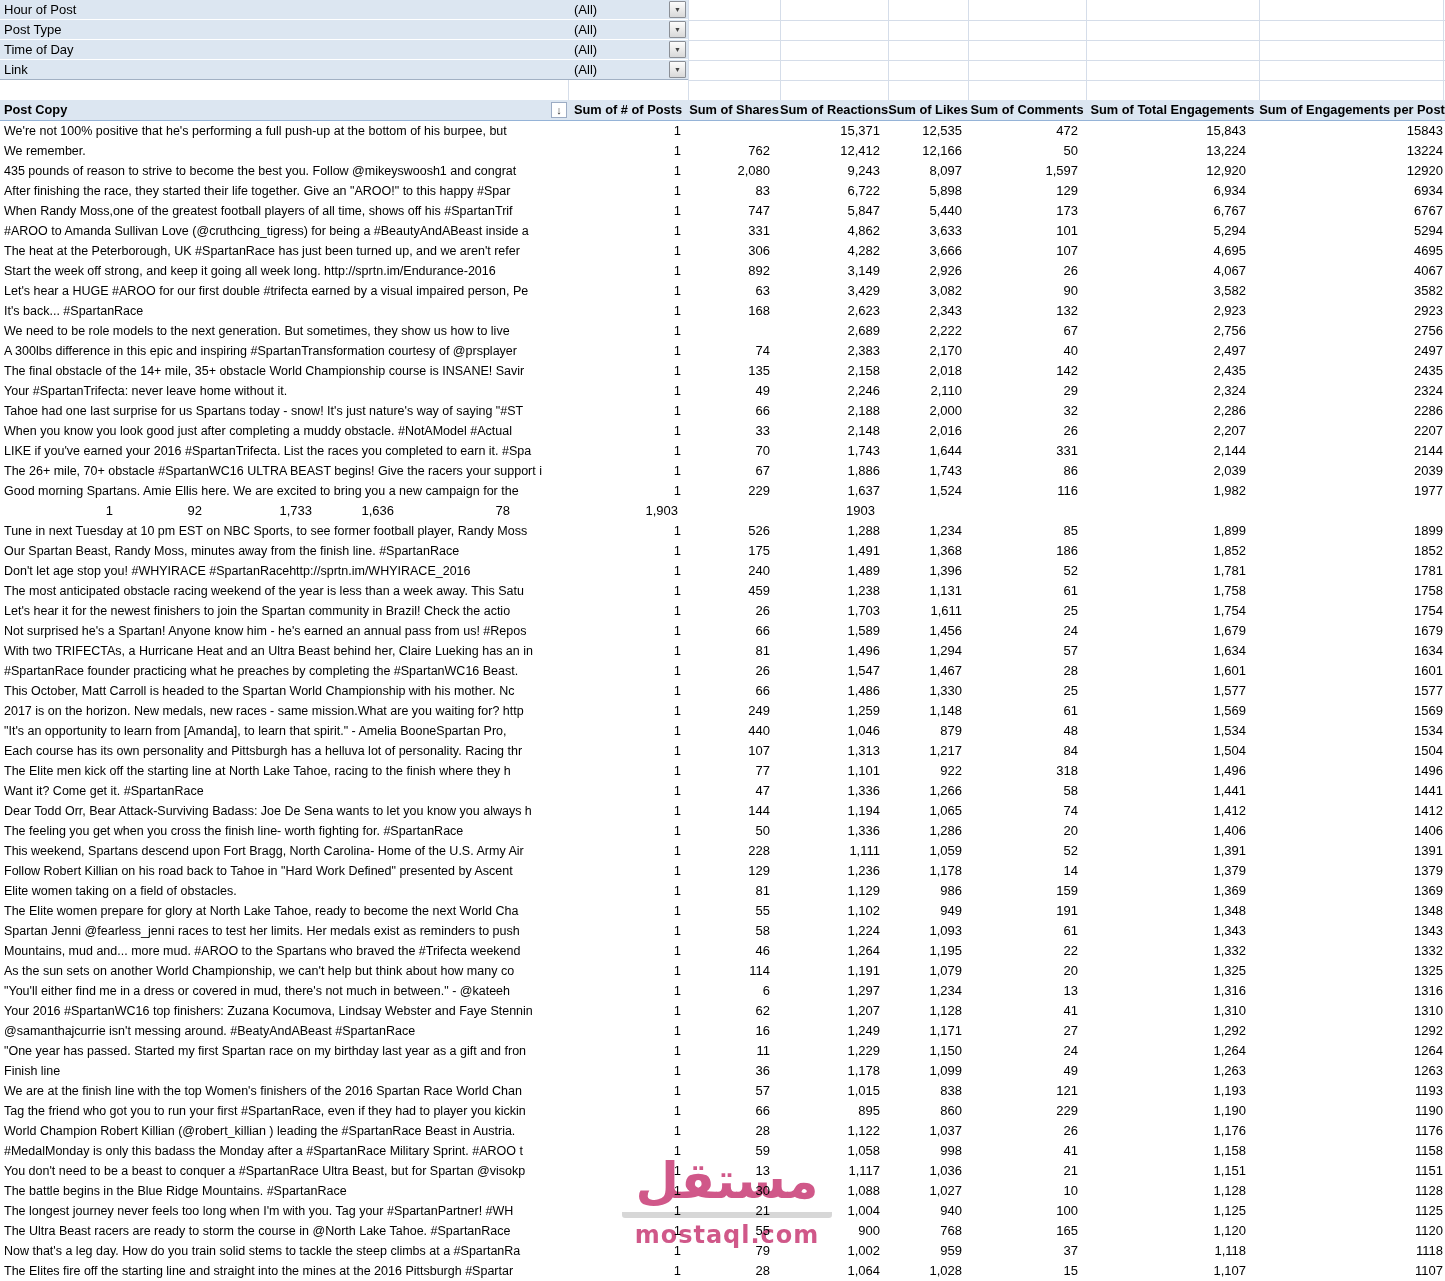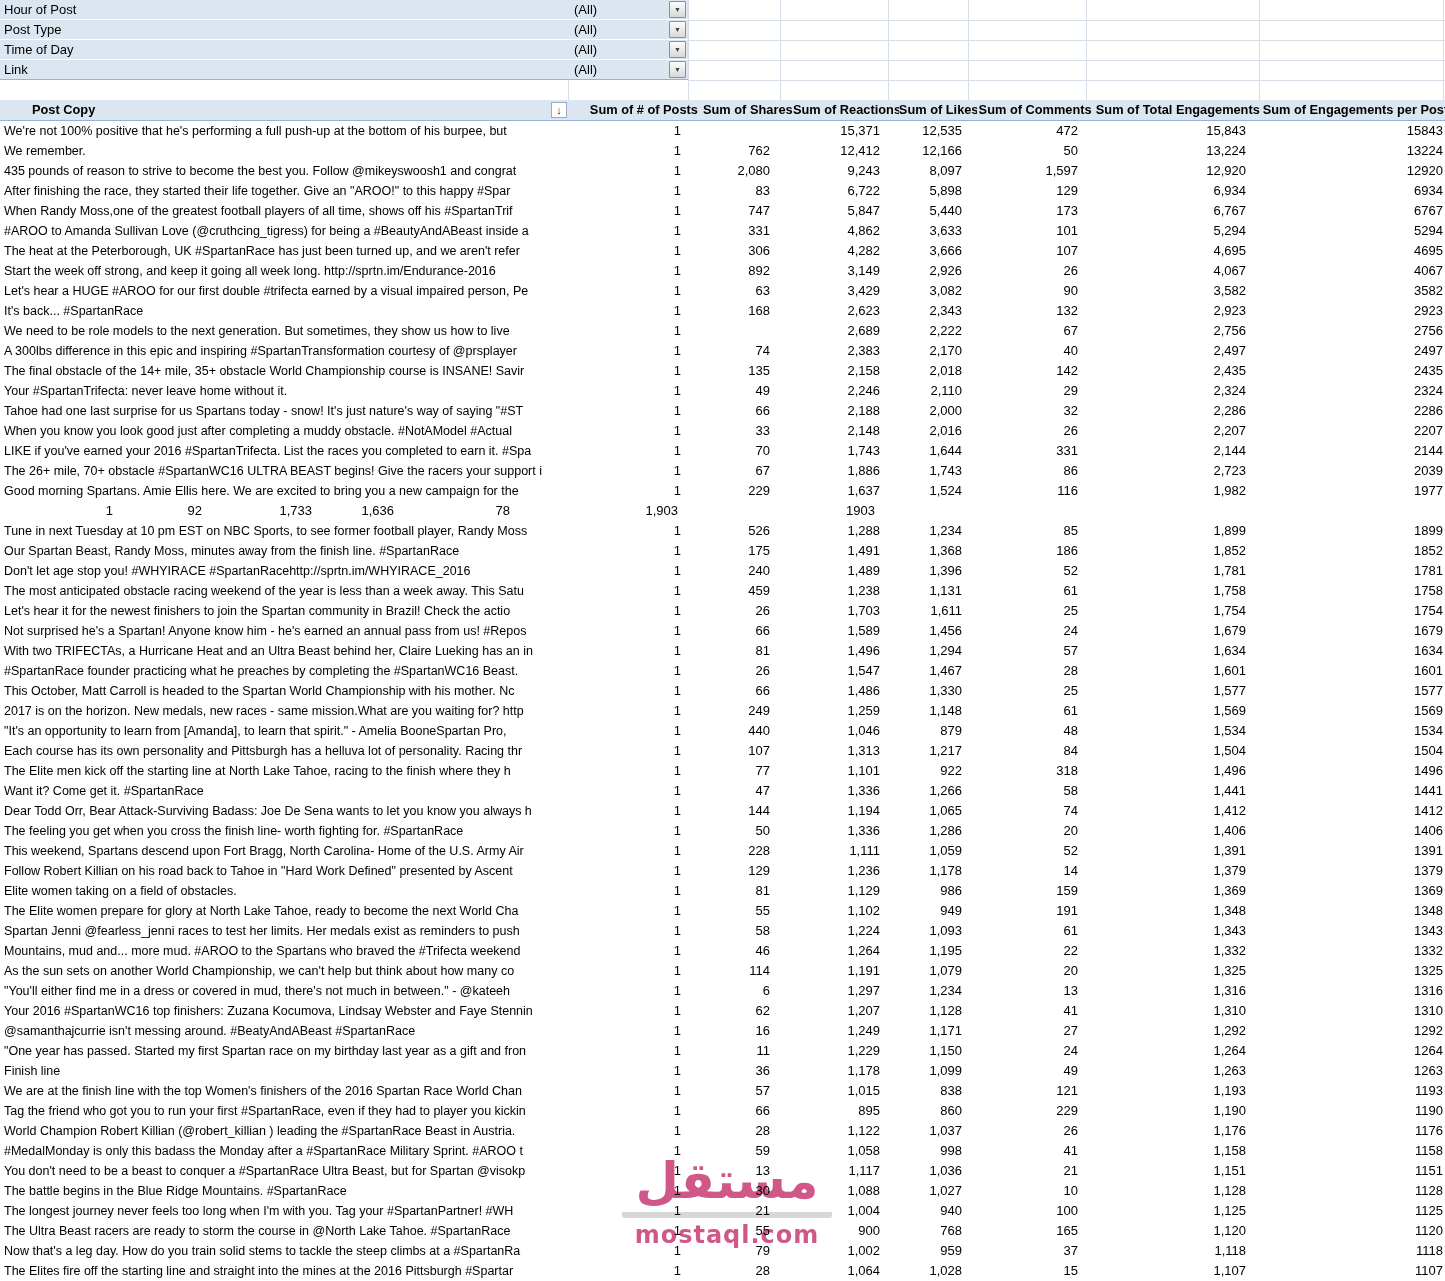--- a/index.html
+++ b/index.html
@@ -21,21 +21,21 @@
 
   
   .vline { position:absolute; width:1px; background:#d5dde9; }
   .hline { position:absolute; height:1px; background:#d5dde9; }
 
   
   #thead { position:absolute; left:0; top:100px; width:1445px; height:21px;
            background:#dce6f1; border-bottom:1px solid #95b3d7; display:flex; }
   .hc { font-weight:bold; font-size:12.8px; line-height:20px; text-align:center;
         overflow:hidden; white-space:nowrap; }
-  .hc.c0 { text-align:left; padding-left:4px;margin-left:28px; }
+  .hc.c0 { text-align:left; padding-left:4px; }
   #sortbtn { position:absolute; left:551px; top:2px; width:16px; height:16px; background:#ffffff;
              border:1px solid #9cacc4; text-align:center; line-height:14px; font-size:11px; color:#333; }
 
   
   .c0 { width:568px; }
   .c1 { width:120px; }
   .c2 { width:92px; }
   .c3 { width:108px; }
   .c4 { width:80px; }
   .c5 { width:118px; }
@@ -318,21 +318,21 @@
       <div class="cell num c7">2144</div>
     </div>
 
     <div class="r">
       <div class="cell post c0">The 26+ mile, 70+ obstacle #SpartanWC16 ULTRA BEAST begins! Give the racers your support i</div>
       <div class="cell num c1">1</div>
       <div class="cell num c2">67</div>
       <div class="cell num c3">1,886</div>
       <div class="cell num c4">1,743</div>
       <div class="cell num c5">86</div>
-      <div class="cell num c6">2,723</div>
+      <div class="cell num c6">2,039</div>
       <div class="cell num c7">2039</div>
     </div>
 
     <div class="r">
       <div class="cell post c0">Good morning Spartans. Amie Ellis here. We are excited to bring you a new campaign for the</div>
       <div class="cell num c1">1</div>
       <div class="cell num c2">229</div>
       <div class="cell num c3">1,637</div>
       <div class="cell num c4">1,524</div>
       <div class="cell num c5">116</div>

